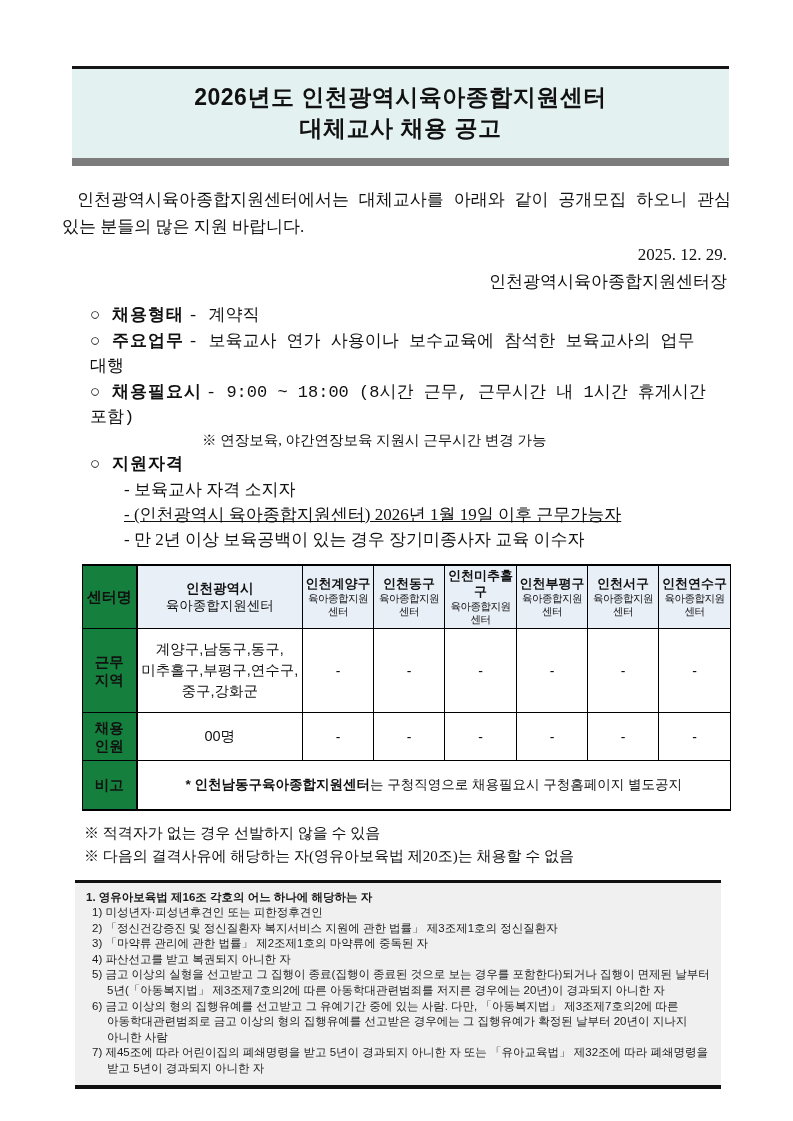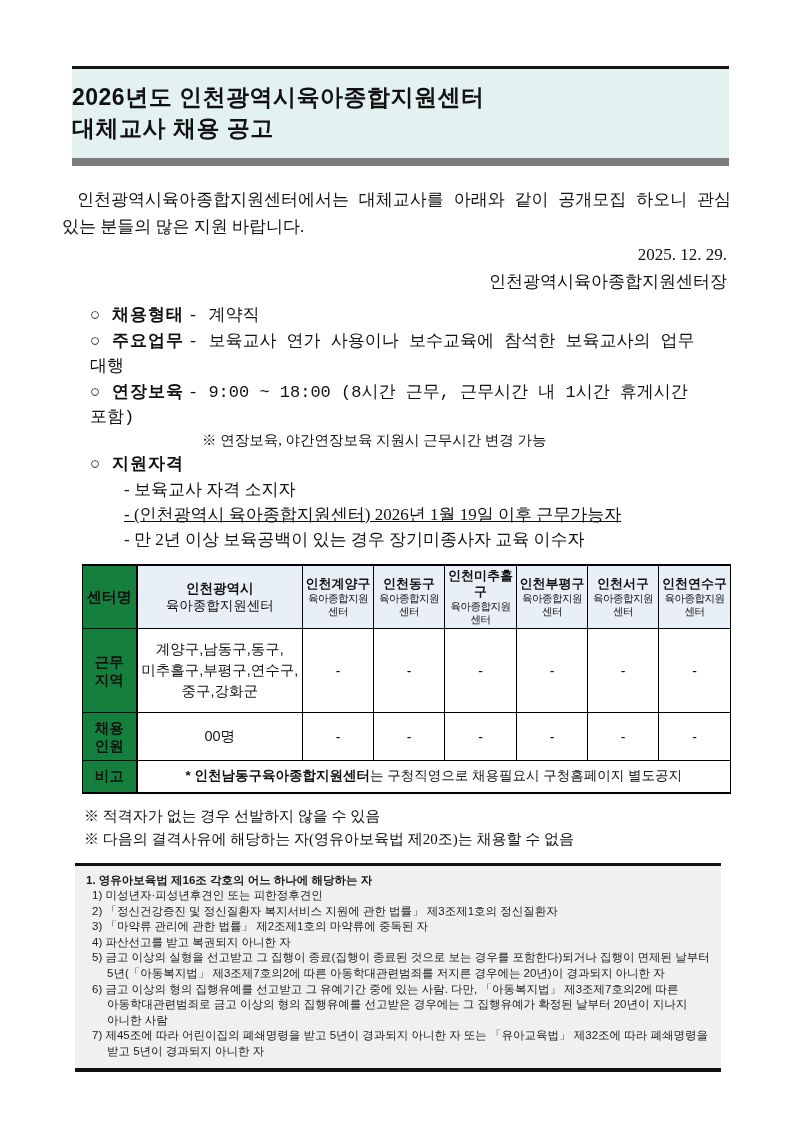--- a/index.html
+++ b/index.html
@@ -10,20 +10,21 @@
     font-family:"Liberation Serif","DejaVu Serif",serif;
     color:#111;
     overflow:hidden;
   }
   
   .title-band{
     margin:66px 64px 0 72px;
     background:#e3f1f0;
     border-top:3px solid #161616;
     border-bottom:8px solid #7c7c7c;
+    text-align:center;
     padding:13px 0 14px 0;
   }
   .title-band .tl{
     font-family:"Liberation Sans","DejaVu Sans",sans-serif;
     font-weight:bold;font-size:23px;line-height:31px;letter-spacing:.5px;
   }
   
   .intro{
     margin:20px 62px 0 62px;
     font-size:17px;line-height:27px;
@@ -113,21 +114,21 @@
 
 
   <div class="bullets">
     <div class="b-line">
       <span class="b-circ">○</span><span class="b-label">채용형태</span><span class="b-text">- 계약직</span>
     </div>
     <div class="b-line">
       <span class="b-circ">○</span><span class="b-label">주요업무</span><span class="b-text">- 보육교사 연가 사용이나 보수교육에 참석한 보육교사의 업무 대행</span>
     </div>
     <div class="b-line">
-      <span class="b-circ">○</span><span class="b-label">연장보육</span><span class="b-text">- 9:00 ~ 18:00 (8시간 근무, 근무시간 내 1시간 휴게시간 포함)</span>
+      <span class="b-circ">○</span><span class="b-label">채용필요시</span><span class="b-text">- 9:00 ~ 18:00 (8시간 근무, 근무시간 내 1시간 휴게시간 포함)</span>
     </div>
     <div class="b-subnote">※ 연장보육, 야간연장보육 지원시 근무시간 변경 가능</div>
     <div class="b-line">
       <span class="b-circ">○</span><span class="b-label">지원자격</span>
     </div>
     <div class="q-items">
       <div class="q-line">- 보육교사 자격 소지자</div>
       <div class="q-line ul">- (인천광역시 육아종합지원센터) 2026년 1월 19일 이후 근무가능자</div>
       <div class="q-line">- 만 2년 이상 보육공백이 있는 경우 장기미종사자 교육 이수자</div>
     </div>
@@ -193,21 +194,21 @@
       <th class="rowlab pre">채용
 인원</th>
       <td class="main">00명</td>
       <td class="dash">-</td>
       <td class="dash">-</td>
       <td class="dash">-</td>
       <td class="dash">-</td>
       <td class="dash">-</td>
       <td class="dash">-</td>
     </tr>
-    <tr style="height:32px;">
+    <tr style="height:49px;">
       <th class="rowlab">비고</th>
       <td class="remark" colspan="7">
         <b>* 인천남동구육아종합지원센터</b><span>는 구청직영으로 채용필요시 구청홈페이지 별도공지</span>
       </td>
     </tr>
   </tbody>
     </table>
 
   <div class="notes">
     <div class="note-line">※ 적격자가 없는 경우 선발하지 않을 수 있음</div>

